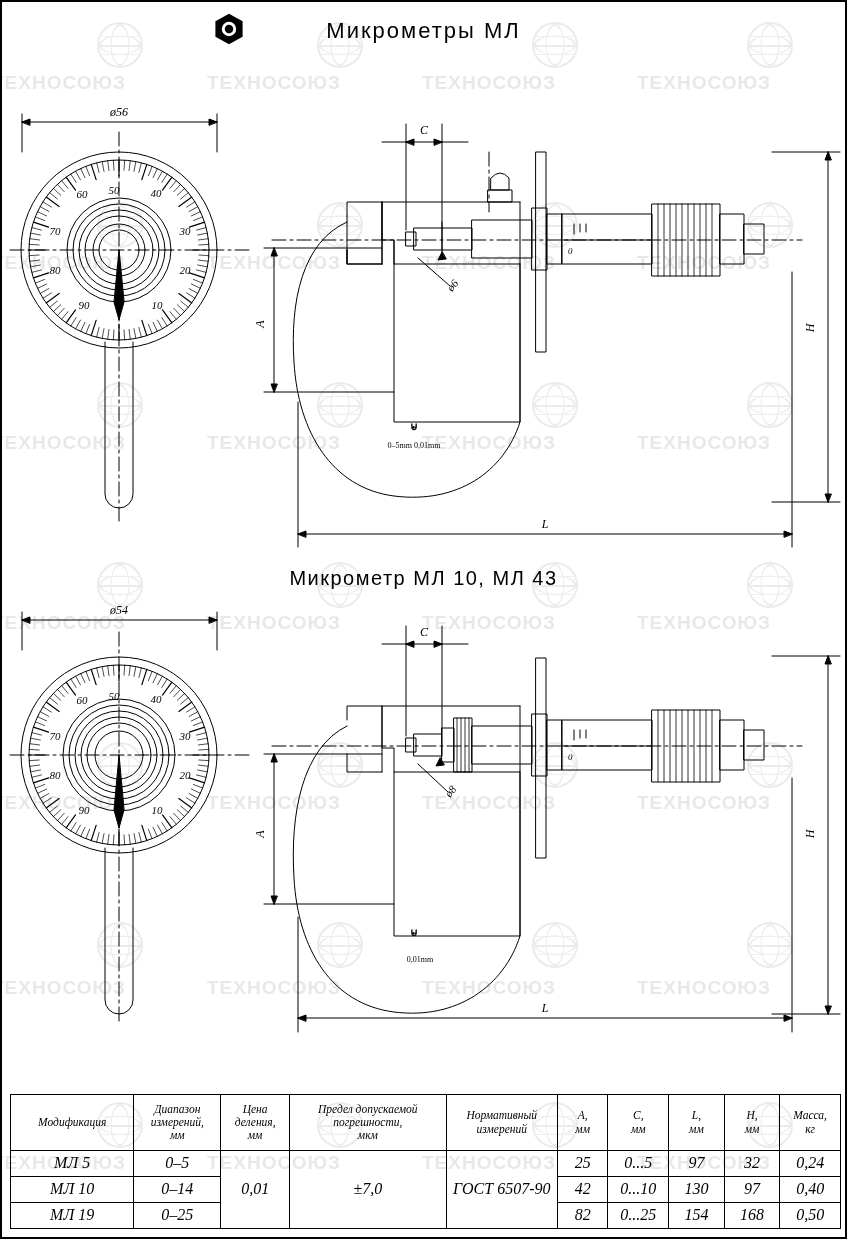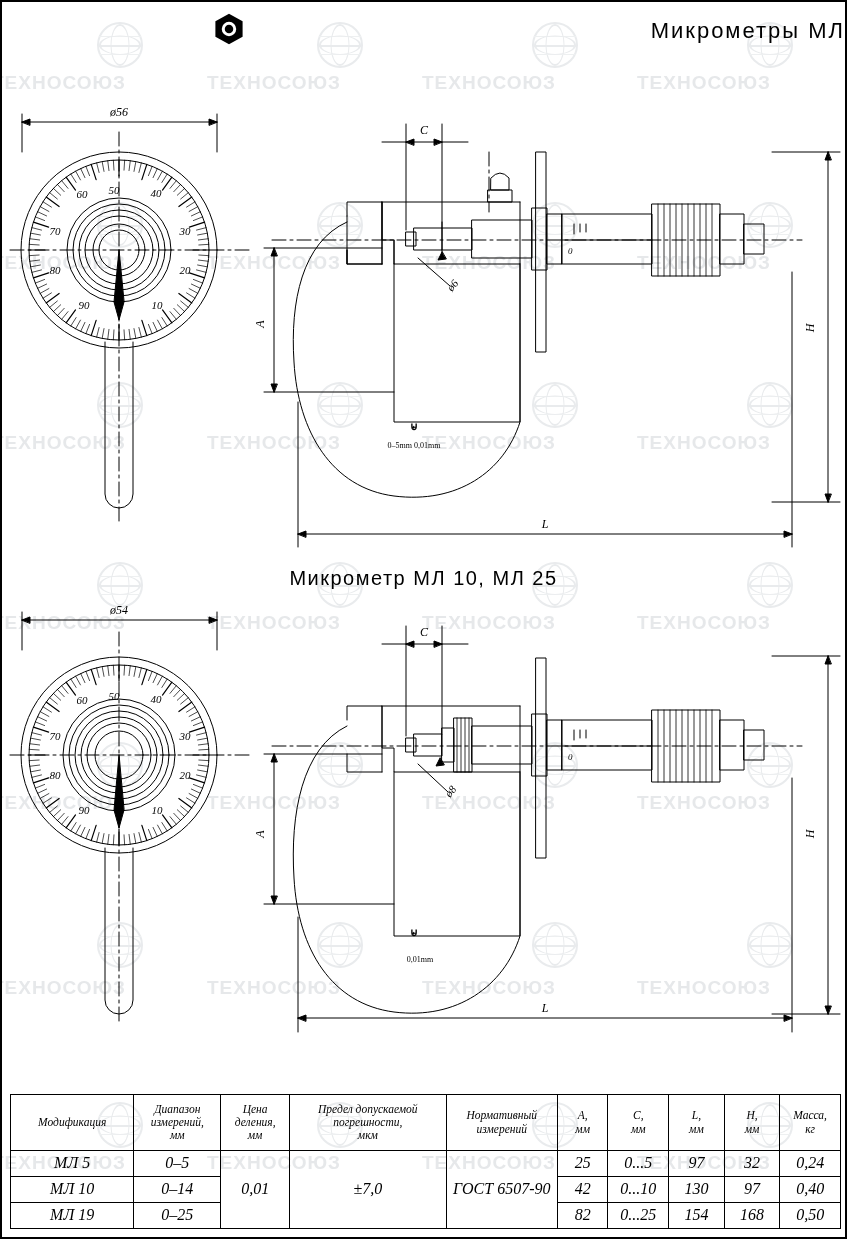--- a/index.html
+++ b/index.html
@@ -60,21 +60,21 @@
   .wm-globe u {
     position:absolute; left:0; right:0; top:72%;
     border-top:1px solid #eef0f1;
   }
 
   
   #content { position:absolute; inset:0; z-index:2; }
 
   .title-main {
     position:absolute; left:0; right:0; top:16px;
-    text-align:right;
+    text-align:center;
     font-size:22px; letter-spacing:2px;
     font-family:"Liberation Sans", sans-serif;
   }
   .logo-badge {
     position:absolute; left:210px; top:10px;
     width:34px; height:34px;
   }
   .sect-title {
     position:absolute; left:0; right:0;
     text-align:center;
@@ -291,21 +291,21 @@
 
   <div id="content">
 
     <svg class="logo-badge" viewBox="0 0 40 40">
       <path d="M20 2 L36 11 L36 29 L20 38 L4 29 L4 11 Z" fill="#000"></path>
       <circle cx="20" cy="20" r="8.5" fill="#fff"></circle>
       <circle cx="20" cy="20" r="5" fill="#000"></circle>
     </svg>
 
     <div class="title-main">Микрометры  МЛ</div>
-    <div class="sect-title t2">Микрометр МЛ 10,  МЛ 25</div>
+    <div class="sect-title t2">Микрометр МЛ 10,  МЛ 43</div>
 
     <svg class="dwg" width="847" height="560" viewBox="0 0 847 560" style="top:0;">
       <g fill="none" stroke="#000" stroke-width="1" stroke-linecap="round" stroke-linejoin="round" font-family="Liberation Serif, serif" font-style="italic" font-size="11">
 
         <line x1="20" y1="120" x2="215" y2="120"></line>
         <path d="M20 120 l8 -3 l0 6 z" fill="#000"></path>
         <path d="M215 120 l-8 -3 l0 6 z" fill="#000"></path>
         <line x1="20" y1="112" x2="20" y2="150"></line>
         <line x1="215" y1="112" x2="215" y2="150"></line>
         <text x="117" y="114" text-anchor="middle" fill="#000" stroke="none" font-size="12">ø56</text>

